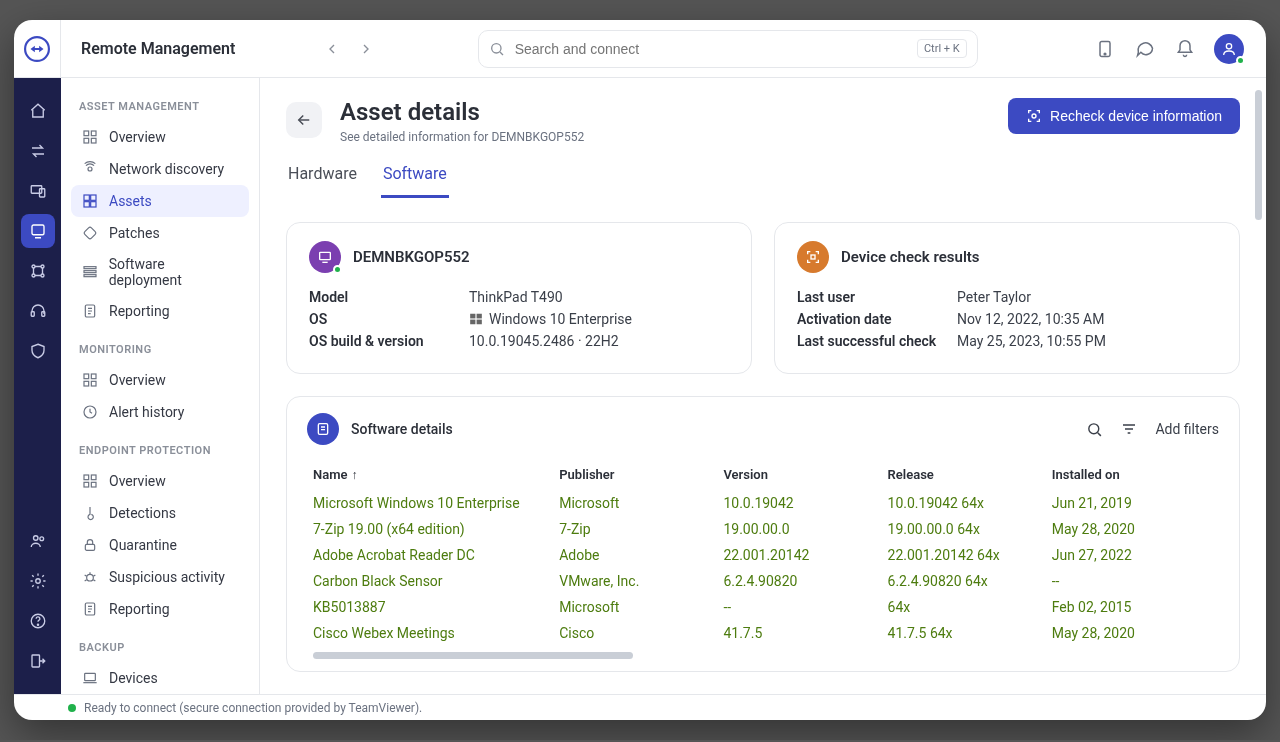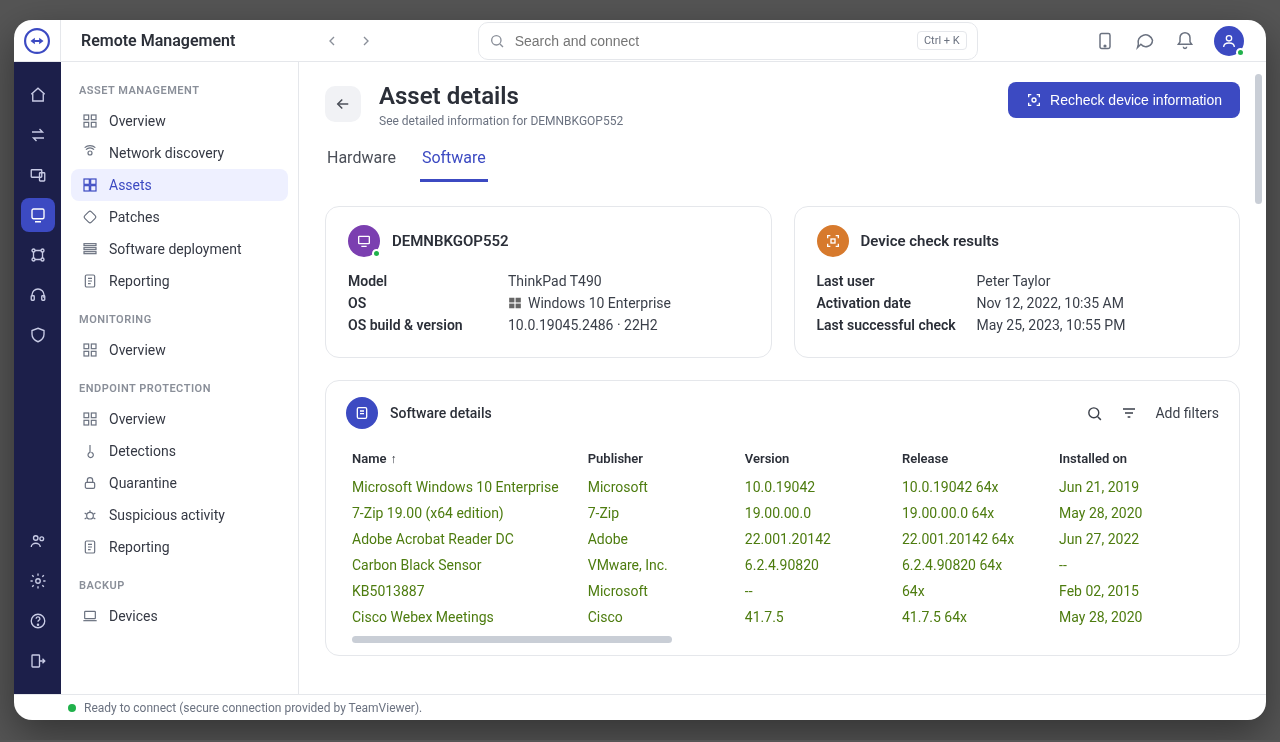--- a/index.html
+++ b/index.html
@@ -13,42 +13,42 @@
     --purple: #7b3fb0;
     --green: #20b14b;
     --bg: #ffffff;
   }
   * { box-sizing: border-box; }
   html, body { margin:0; padding:0; font-family: -apple-system, "Segoe UI", Roboto, Arial, sans-serif; color: var(--text); font-size:14px; background:#555; }
   .window {
     width:1252px; height:700px; margin:20px auto; background:var(--bg); border-radius:18px; overflow:hidden; box-shadow:0 14px 40px rgba(0,0,0,.4); display:flex; flex-direction:column;
   }
   
-  .topbar { height:42px; display:flex; align-items:center; border-bottom:1px solid var(--border); }
+  .topbar { height:58px; display:flex; align-items:center; border-bottom:1px solid var(--border); }
   .topbar-left { display:flex; align-items:center; }
   .logo-box { width:47px; height:58px; display:flex; align-items:center; justify-content:center; border-right:1px solid var(--border); }
   .app-title { font-weight:600; font-size:16px; padding:0 20px; }
   .nav-btn { width:34px; height:34px; display:flex; align-items:center; justify-content:center; color:#8a8f99; cursor:pointer; border-radius:8px; }
   .search-wrap { flex:1; display:flex; justify-content:center; }
   .search { width:500px; height:38px; border:1px solid var(--border); border-radius:10px; display:flex; align-items:center; padding:0 10px; color:#8a8f99; gap:8px; }
   .search input { flex:1; border:none; outline:none; background:transparent; font-size:14px; color:#8a8f99; }
   .kbd { font-size:11px; border:1px solid var(--border); padding:2px 6px; border-radius:4px; color:#6b7280; }
   .topbar-right { display:flex; align-items:center; gap:18px; padding:0 22px; }
   .top-icon { width:22px; height:22px; display:flex; align-items:center; justify-content:center; color:#6b7280; cursor:pointer; }
   .avatar { width:30px; height:30px; border-radius:50%; background:var(--blue); color:#fff; display:flex; align-items:center; justify-content:center; position:relative; }
   .online-dot { width:9px; height:9px; border-radius:50%; background:var(--green); border:2px solid #fff; position:absolute; bottom:-1px; right:-1px; }
 
   
   .body { flex:1; display:flex; min-height:0; }
   .rail { width:47px; background:var(--blue-dark); display:flex; flex-direction:column; align-items:center; padding:16px 0; gap:6px; color:#c9cce6; }
   .rail-spacer { flex:1; }
   .rail-btn { width:34px; height:34px; display:flex; align-items:center; justify-content:center; border-radius:8px; cursor:pointer; }
   .rail-btn.active { background:var(--blue); color:#fff; }
 
-  .sidebar { width:238px; border-right:1px solid var(--border); padding:18px 10px 10px 10px; overflow-y:auto; }
+  .sidebar { width:199px; border-right:1px solid var(--border); padding:18px 10px 10px 10px; overflow-y:auto; }
   .sb-section { font-size:11px; letter-spacing:.5px; font-weight:600; color:#8a8f99; margin:16px 0 8px 8px; }
   .sb-section:first-child { margin-top:4px; }
   .sb-item { display:flex; align-items:center; gap:10px; padding:7px 10px; border-radius:8px; color:#353944; cursor:pointer; font-size:14px; }
   .sb-item .ic { width:18px; height:18px; display:flex; align-items:center; justify-content:center; color:#6b7280; }
   .sb-item.active { background:var(--blue-light); color:var(--blue); }
   .sb-item.active .ic { color:var(--blue); }
 
   .content { flex:1; overflow:auto; position:relative; }
   .content-inner { padding:20px 26px 10px 26px; }
   .content-scrollbar { position:absolute; top:12px; right:4px; width:7px; height:130px; background:#c9ced6; border-radius:4px; }
@@ -305,20 +305,29 @@
       <div class="sb-item">
           <span class="ic">
             <svg width="16" height="16" viewBox="0 0 24 24" fill="none" stroke="currentColor" stroke-width="1.8">
               <rect x="3" y="3" width="7" height="7"></rect>
               <rect x="14" y="3" width="7" height="7"></rect>
               <rect x="3" y="14" width="7" height="7"></rect>
               <rect x="14" y="14" width="7" height="7"></rect>
             </svg>
           </span>
           <span>Overview</span>
+        </div>
+      <div class="sb-item">
+          <span class="ic">
+            <svg width="16" height="16" viewBox="0 0 24 24" fill="none" stroke="currentColor" stroke-width="1.8">
+              <circle cx="12" cy="12" r="9"></circle>
+              <path d="M12 7v5l3 2"></path>
+            </svg>
+          </span>
+          <span>Alert history</span>
         </div>
 
       <div class="sb-section">ENDPOINT PROTECTION</div>
       <div class="sb-item">
           <span class="ic">
             <svg width="16" height="16" viewBox="0 0 24 24" fill="none" stroke="currentColor" stroke-width="1.8">
               <rect x="3" y="3" width="7" height="7"></rect>
               <rect x="14" y="3" width="7" height="7"></rect>
               <rect x="3" y="14" width="7" height="7"></rect>
               <rect x="14" y="14" width="7" height="7"></rect>

